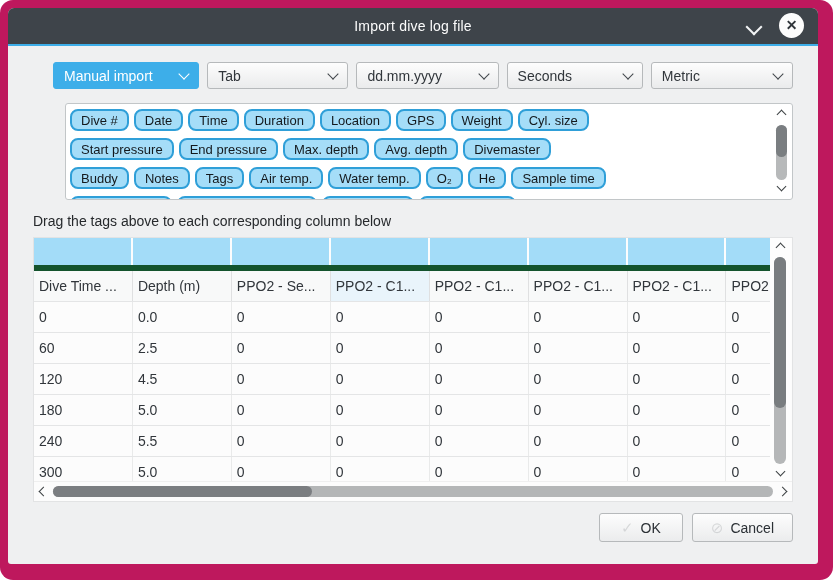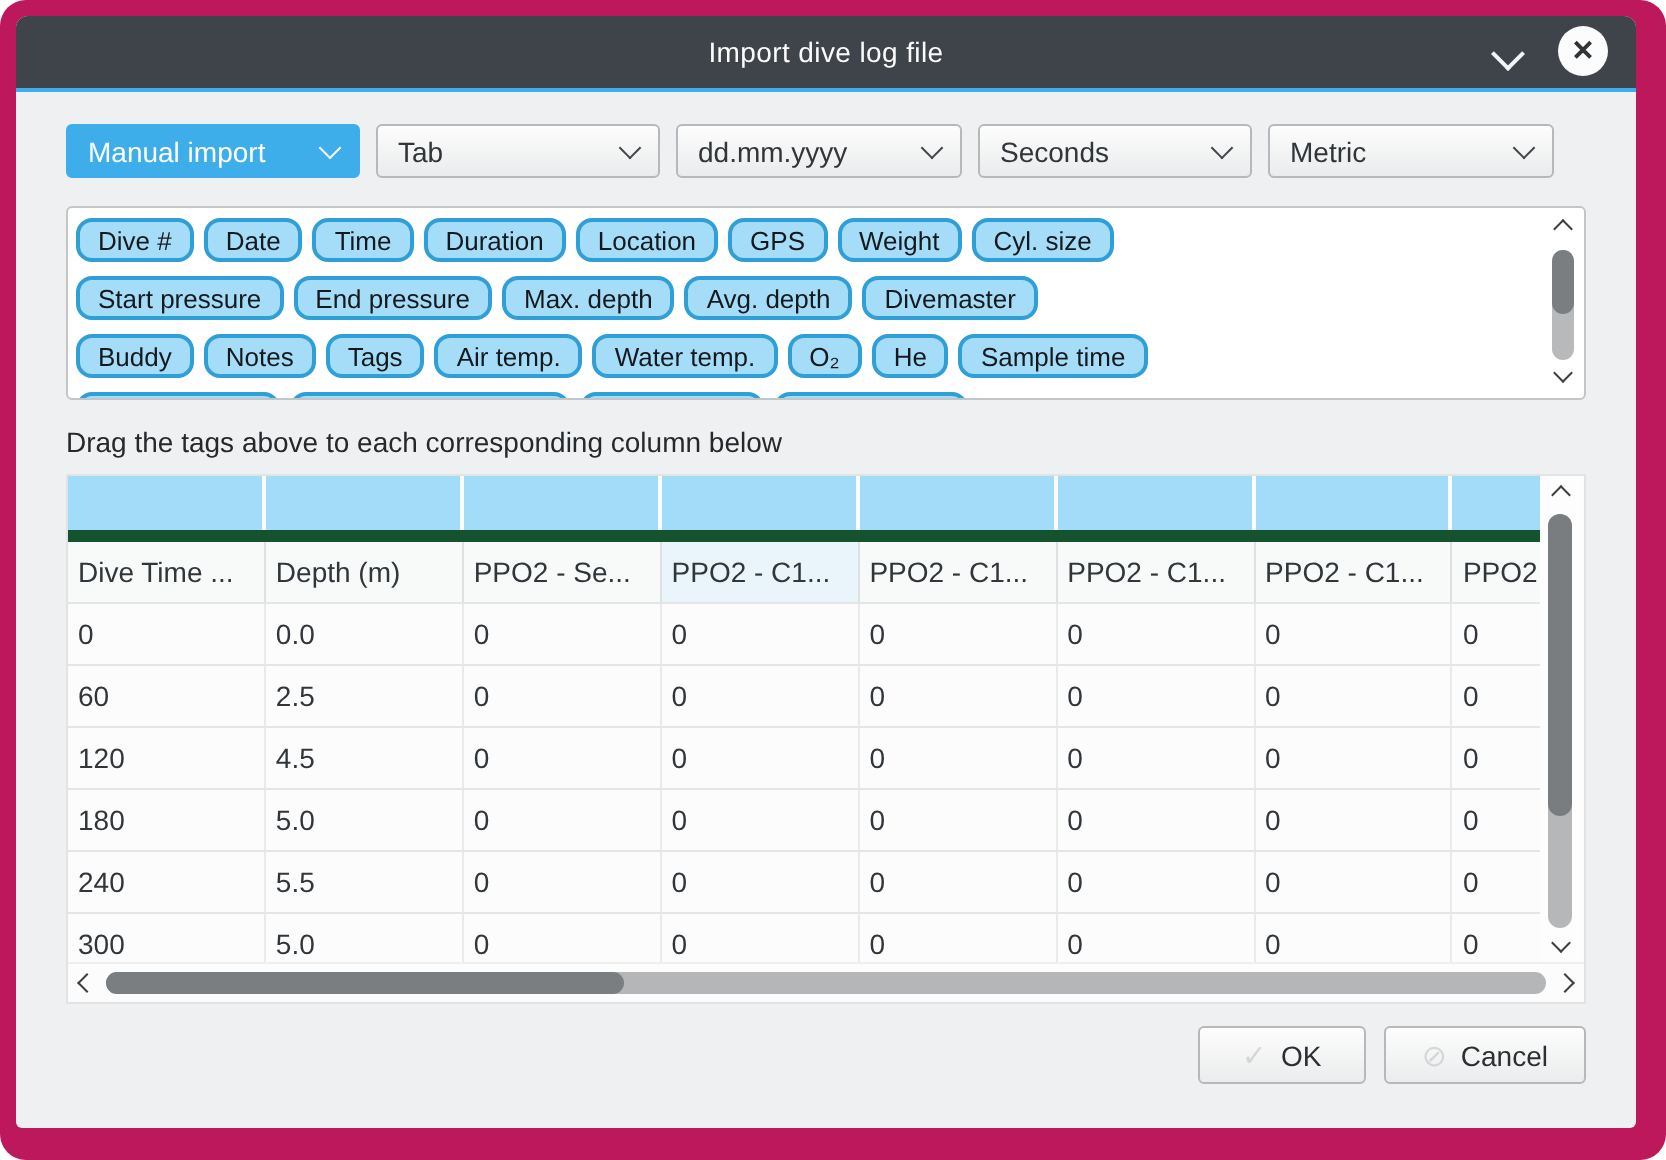--- a/index.html
+++ b/index.html
@@ -17,28 +17,28 @@
 
   
   .content{padding:16px 25px 0 25px;}
 
   
   .combo-row{display:flex;gap:8px;}
   .combo{height:27px;box-sizing:border-box;border:1px solid #b6b9bb;border-radius:3px;background:linear-gradient(#fdfdfd,#eaebec);display:flex;align-items:center;justify-content:space-between;padding:0 10px;font-size:14px;color:#31363b;cursor:pointer;}
   .combo .cv{width:7px;height:7px;border-right:1.6px solid #41464a;border-bottom:1.6px solid #41464a;transform:rotate(45deg);margin-top:-3px;}
   .combo.combo-hl{background:#3daee9;border-color:#3daee9;color:#ffffff;}
   .combo.combo-hl .cv{border-color:#ffffff;}
-  .combo:nth-child(1){width:147px;}
+  .combo:nth-child(1){width:147px;margin-left:20px;}
   .combo:nth-child(2){width:142px;}
   .combo:nth-child(3){width:143px;}
   .combo:nth-child(4){width:137px;}
   .combo:nth-child(5){width:143px;gap:17px;}
 
   
-  .tag-pool{margin-top:14px;height:97px;box-sizing:border-box;background:#fff;border:1px solid #c2c6c8;border-radius:3px;overflow:hidden;position:relative;padding:5px 20px 0 4px;}
+  .tag-pool{margin-top:14px;height:97px;box-sizing:border-box;background:#fff;border:1px solid #c2c6c8;border-radius:3px;overflow:hidden;position:relative;padding:5px 20px 0 4px;margin-left:32px;}
   .tag-row{display:flex;gap:5px;margin-bottom:7px;height:22px;}
   .tag{box-sizing:border-box;height:22px;padding:1px 9px 0 9px;background:#a5ddf8;border:2px solid #2f9fd8;border-radius:8px;font-size:13px;color:#14191d;display:flex;align-items:center;white-space:nowrap;cursor:grab;}
 
   
   .cv-glyph{display:inline-block;width:6px;height:6px;border-right:1.6px solid #3c4043;border-bottom:1.6px solid #3c4043;}
   .up{transform:rotate(-135deg);} .down{transform:rotate(45deg);}
   .left{transform:rotate(135deg);} .right{transform:rotate(-45deg);}
 
   .pool-vscroll{position:absolute;top:3px;right:3px;bottom:3px;width:14px;}
   .pool-vscroll .up{position:absolute;left:3px;top:4px;}

